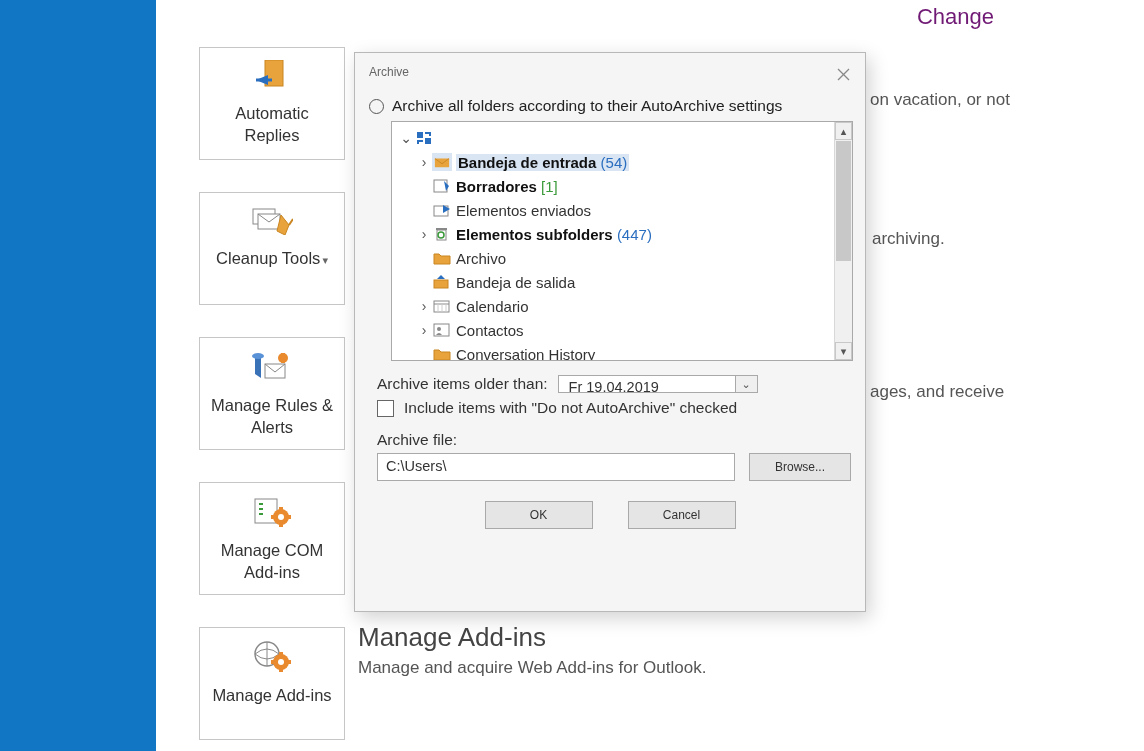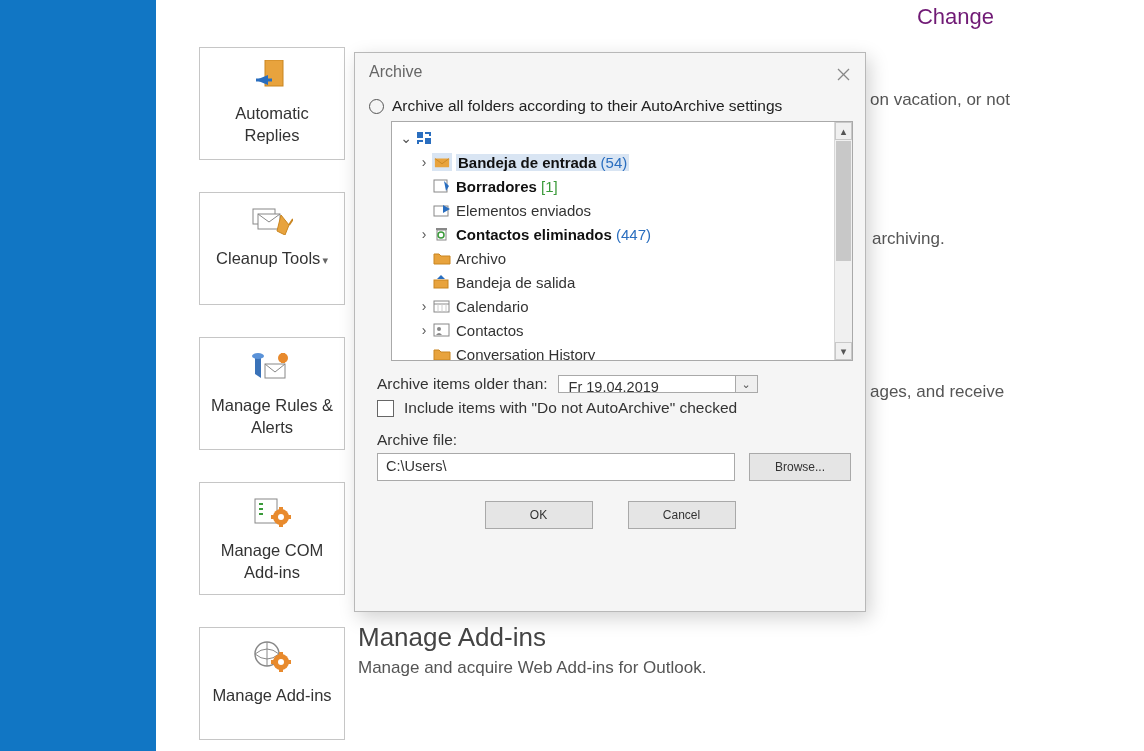--- a/index.html
+++ b/index.html
@@ -71,21 +71,21 @@
     border: 1px solid #b8b8b8;
     box-shadow: 4px 6px 18px rgba(0,0,0,0.18);
   }
   .dialog-title {
     display: flex;
     align-items: center;
     justify-content: space-between;
     height: 38px;
     padding: 0 14px;
     color: #666;
-    font-size: 16px;
+    font-size: 12px;
   }
   .close-x {
     width: 14px; height: 14px;
     color: #888;
     font-size: 18px;
     font-weight: 300;
     cursor: pointer;
   }
   .dialog-body {
     padding: 2px 14px 10px 14px;
@@ -419,21 +419,21 @@
 
         <div class="tree-row indent2">
           <span class="expander">›</span>
           <span class="folder-icon">
             <svg width="18" height="14" viewBox="0 0 18 14">
                 <rect x="4" y="3" width="9" height="10" fill="#fff" stroke="#888"></rect>
                 <rect x="3" y="1" width="11" height="2" fill="#888"></rect>
                 <circle cx="8" cy="8" r="3" fill="none" stroke="#3a9a3a" stroke-width="1.5"></circle>
               </svg>
           </span>
-          <span class="bold">Contactos eliminados</span>
+          <span class="bold">Elementos subfolders</span>
           <span>&nbsp;</span>
           <span class="count-blue">(447)</span>
         </div>
 
         <div class="tree-row indent2">
           <span class="expander"></span>
           <span class="folder-icon">
             <svg width="18" height="14" viewBox="0 0 18 14">
                 <path d="M1 3 L6 3 L8 5 L17 5 L17 13 L1 13 Z" fill="#e8a33d" stroke="#c98520"></path>
               </svg>

